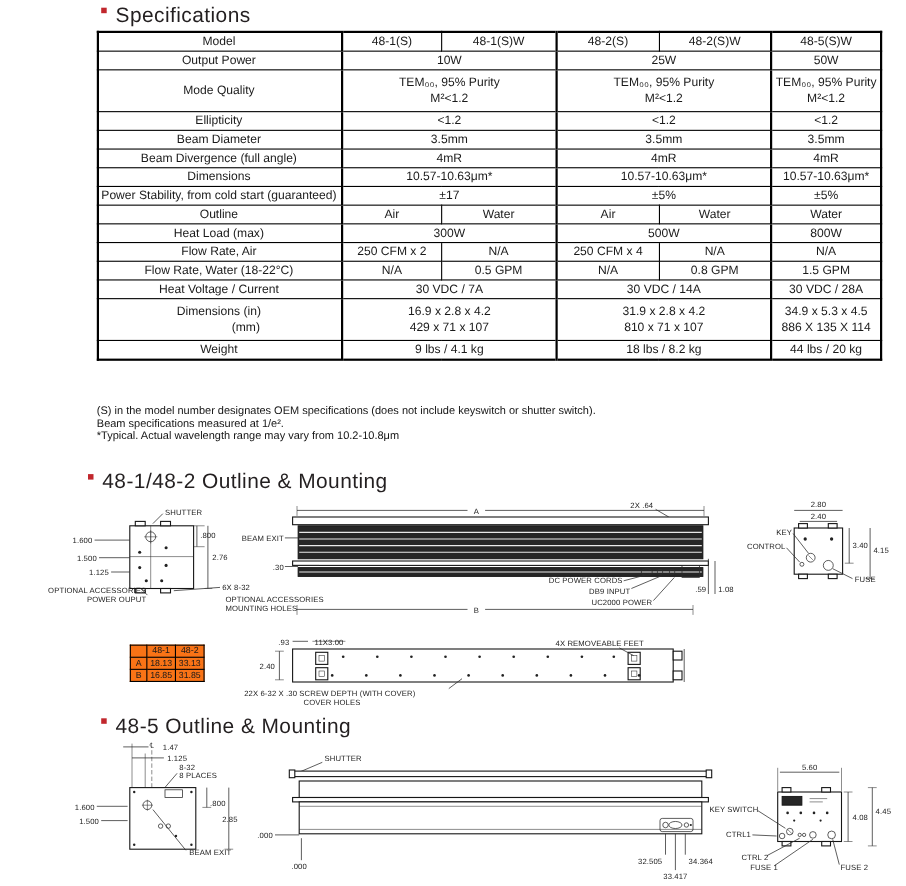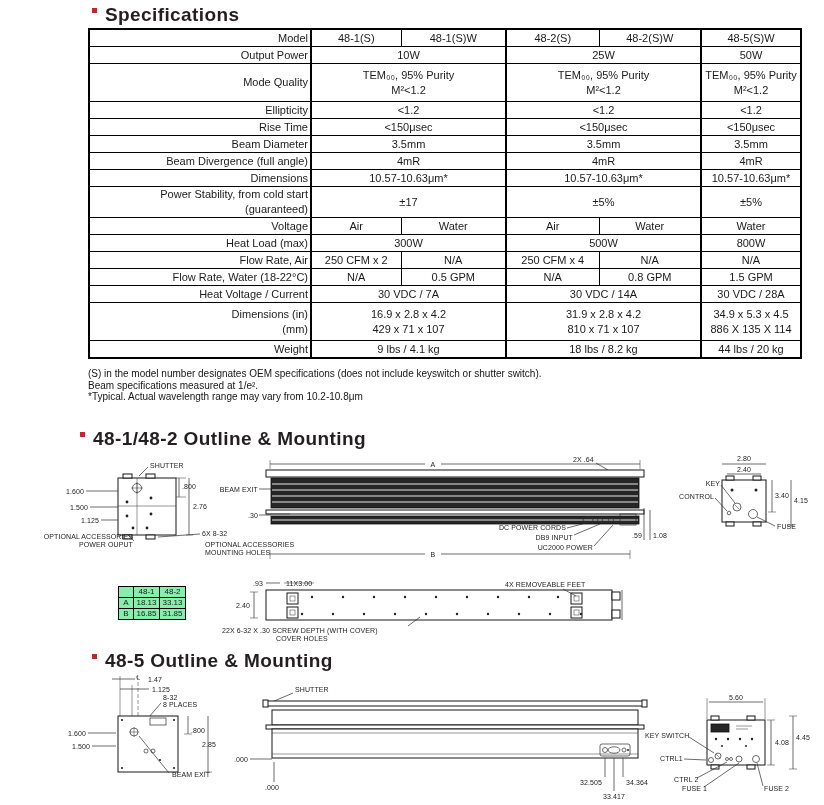--- a/index.html
+++ b/index.html
@@ -1,25 +1,25 @@
 <!DOCTYPE html>
 <html><head>
 <meta charset="utf-8">
 <style>
   html,body{margin:0;padding:0}
   body{width:824px;height:805px;background:#fff;font-family:"Liberation Sans",sans-serif;color:#1a1a1a;position:relative;overflow:hidden}
-  .heading{position:absolute;font-weight:bold;font-size:19px;color:#231f20;letter-spacing:.4px;white-space:nowrap}
+  .heading{position:absolute;font-weight:normal;font-size:19px;color:#231f20;letter-spacing:.4px;white-space:nowrap}
   .heading .bullet{display:inline-block;width:5px;height:5px;background:#c1272d;vertical-align:8px;margin-right:8px}
   table.spec{position:absolute;left:88px;top:28px;width:712px;border-collapse:collapse;border:2px solid #000;font-size:11px;table-layout:fixed}
   .spec td{border:1px solid #000;text-align:center;vertical-align:middle;padding:0 2px;height:16px;line-height:15px;white-space:pre-wrap;overflow:hidden}
-  .spec td.lbl{text-align:right;padding-left:14px;border-right-width:2px}
+  .spec td.lbl{text-align:center;padding-left:0;border-right-width:2px}
   .spec td.g{border-left-width:2px}
   .spec tr.tall td{height:37px}
   .fnotes{position:absolute;left:88px;top:368px;font-size:10px;line-height:11.5px;color:#141414}
-  table.abtab{position:absolute;left:118px;top:586px;border-collapse:collapse;font-size:8px;background:#86efac}
+  table.abtab{position:absolute;left:118px;top:586px;border-collapse:collapse;font-size:8px;background:#f97316}
   .abtab td{border:1px solid #000;width:25px;height:10px;text-align:center;padding:0;line-height:10px}
   .abtab td:first-child{width:14px}
   svg{position:absolute;left:0}
   .d{font-family:"Liberation Sans",sans-serif;font-size:7px;fill:#1c1c1c;letter-spacing:.1px}
   .e{text-anchor:end}.m{text-anchor:middle}
   .s{stroke:#2d2d2d;stroke-width:.7;fill:none}
   .b{stroke:#161616;stroke-width:1;fill:#fff}
   .t{stroke:#2d2d2d;stroke-width:.5;fill:none}
   .dk{fill:#262626;stroke:#111;stroke-width:.8}
   .w{stroke:#e9e9e9;stroke-width:1}
@@ -63,26 +63,20 @@
         <td colspan="1" class="g">TEM₀₀, 95% Purity
 M²&lt;1.2</td>
       </tr>
       <tr>
         <td colspan="1" class="lbl">Ellipticity</td>
         <td colspan="2" class="g">&lt;1.2</td>
         <td colspan="2" class="g">&lt;1.2</td>
         <td colspan="1" class="g">&lt;1.2</td>
       </tr>
       <tr>
-        <td colspan="1" class="lbl">Rise Time</td>
-        <td colspan="2" class="g">&lt;150μsec</td>
-        <td colspan="2" class="g">&lt;150μsec</td>
-        <td colspan="1" class="g">&lt;150μsec</td>
-      </tr>
-      <tr>
         <td colspan="1" class="lbl">Beam Diameter</td>
         <td colspan="2" class="g">3.5mm</td>
         <td colspan="2" class="g">3.5mm</td>
         <td colspan="1" class="g">3.5mm</td>
       </tr>
       <tr>
         <td colspan="1" class="lbl">Beam Divergence (full angle)</td>
         <td colspan="2" class="g">4mR</td>
         <td colspan="2" class="g">4mR</td>
         <td colspan="1" class="g">4mR</td>
@@ -93,21 +87,21 @@
         <td colspan="2" class="g">10.57-10.63μm*</td>
         <td colspan="1" class="g">10.57-10.63μm*</td>
       </tr>
       <tr>
         <td colspan="1" class="lbl">Power Stability, from cold start (guaranteed)</td>
         <td colspan="2" class="g">±17</td>
         <td colspan="2" class="g">±5%</td>
         <td colspan="1" class="g">±5%</td>
       </tr>
       <tr>
-        <td colspan="1" class="lbl">Voltage</td>
+        <td colspan="1" class="lbl">Outline</td>
         <td colspan="1" class="g">Air</td>
         <td colspan="1">Water</td>
         <td colspan="1" class="g">Air</td>
         <td colspan="1">Water</td>
         <td colspan="1" class="g">Water</td>
       </tr>
       <tr>
         <td colspan="1" class="lbl">Heat Load (max)</td>
         <td colspan="2" class="g">300W</td>
         <td colspan="2" class="g">500W</td>

